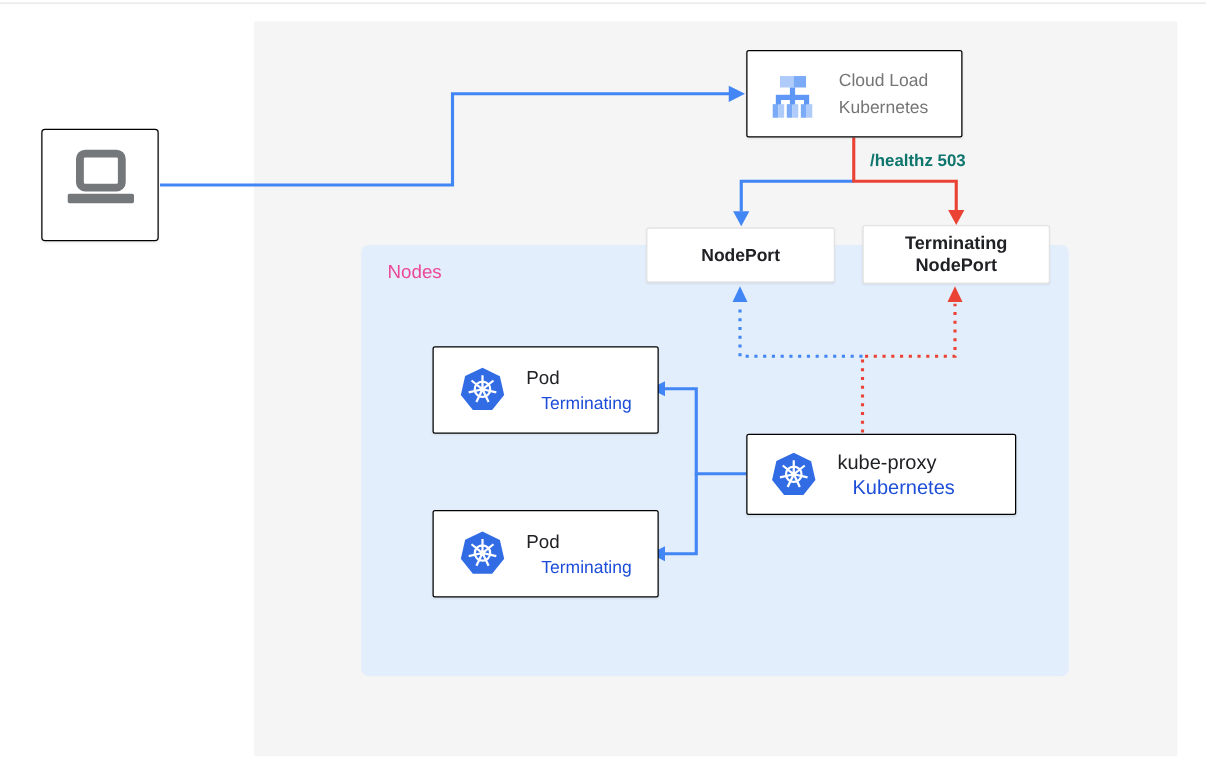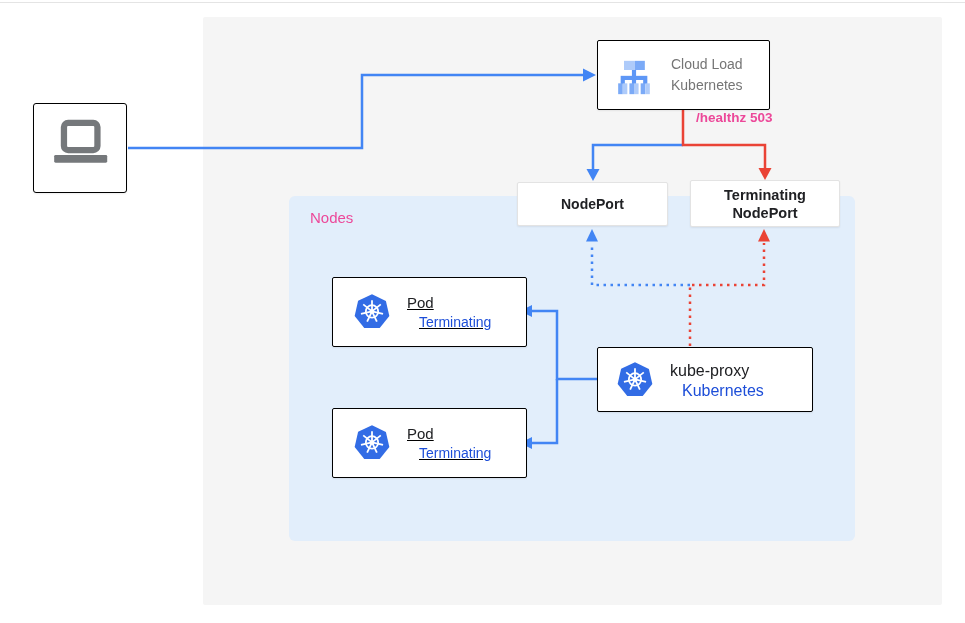--- a/index.html
+++ b/index.html
@@ -28,33 +28,33 @@
   .clb-icon { margin-left:16px; width:40px; height:40px; flex:none; }
   .clb-text { margin-left:17px; font-size:14px; line-height:21px; color:#757575; }
 
   .port-box { display:flex; align-items:center; justify-content:center;
     font-weight:bold; font-size:14px; color:#202124; text-align:center; border-color:#e3e3e3; }
   .nodeport-box { left:517px; top:182px; width:151px; height:44px; }
   .hc-box { left:690px; top:180px; width:150px; height:47px; line-height:18px; font-size:14.5px; }
 
   .k8s-card { display:flex; align-items:center; }
   .k8s-icon { width:38px; height:38px; flex:none; }
-  .pod-box { left:332px; width:195px; height:70px;text-decoration:underline; }
+  .pod-box { left:346px; width:181px; height:70px; }
   .pod-box .k8s-icon { margin-left:20px; }
   .pod1 { top:277px; } .pod2 { top:408px; }
   .card-text { margin-left:16px; }
   .card-title { font-size:15px; color:#202124; line-height:20px; }
   .card-sub { font-size:14px; color:#1d4ed8; line-height:19px;margin-left:12px; }
 
   .kp-box { left:597px; top:347px; width:216px; height:65px; }
   .kp-box .k8s-icon { margin-left:18px; }
   .kp-box .card-title { font-size:16px; line-height:21px; }
   .kp-box .card-sub { font-size:16px; }
 
-  .healthz { position:absolute; left:696px; top:110px; font-size:13.5px; font-weight:bold; color:#ec4899; z-index:4;text-align:center; }
+  .healthz { position:absolute; left:696px; top:121px; font-size:13.5px; font-weight:bold; color:#0f766e; z-index:4;text-align:center; }
 </style>
 </head>
 <body>
 
 <div id="stage">
   <div class="topline"></div>
   <div class="canvas"></div>
   <div class="nodes-region"></div>
   <div class="nodes-label">Nodes</div>
 

